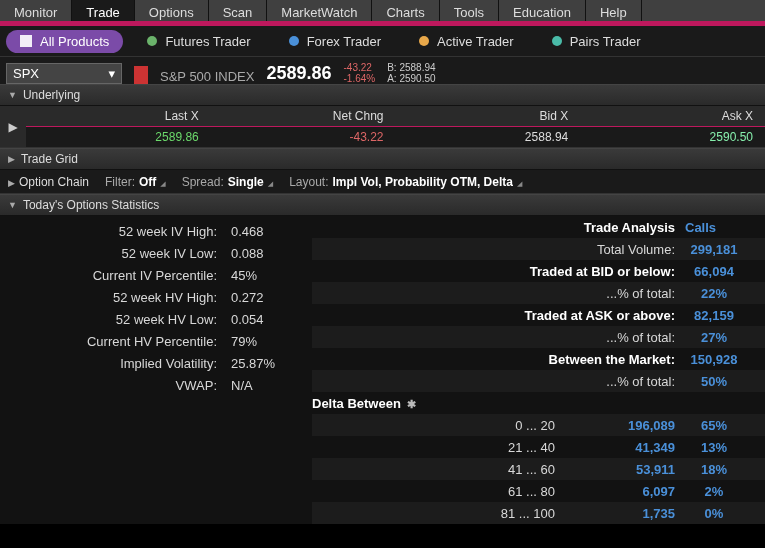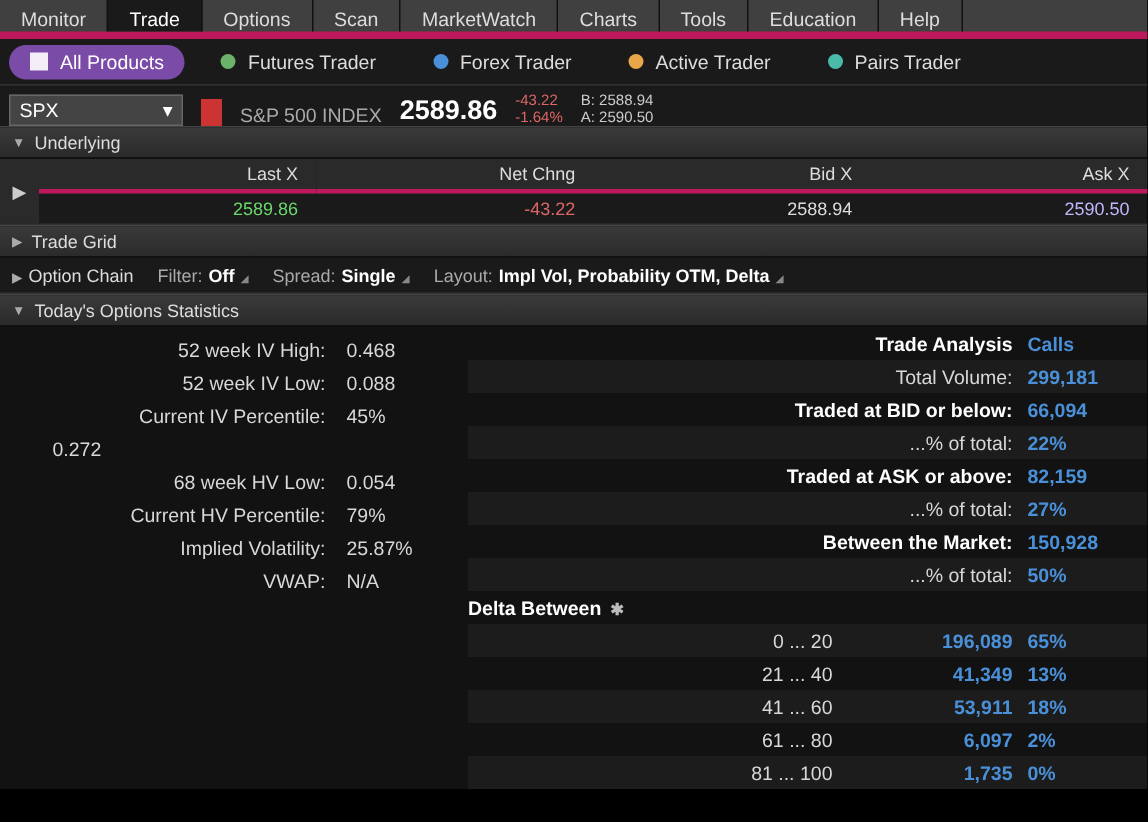--- a/index.html
+++ b/index.html
@@ -106,21 +106,21 @@
   .underlying-cols {
     flex: 1;
     display: grid;
     grid-template-columns: repeat(4, 1fr);
   }
   .u-cell-h {
     text-align: right;
     padding: 3px 12px;
     color: #ddd;
     background: #2a2a2a;
-    border-bottom: 3px solid #be185d;
+    border-bottom: 1px solid #be185d;
     font-size: 12px;
   }
   .u-cell-v {
     text-align: right;
     padding: 3px 12px;
     font-size: 12px;
   }
   .green-val { color: #6bd96b; }
   .red-val { color: #d66; }
   .oc-bar {
@@ -173,21 +173,21 @@
     align-items: center;
     font-size: 13px;
   }
   .stats-right .row:nth-child(even) { background: #1c1c1c; }
   .stats-right .row:nth-child(odd) { background: #121212; }
   .stats-right .row.header .hlbl { color: #fff; font-weight: bold; text-align: right; padding-right: 10px; grid-column: 1 / 3; }
   .stats-right .row.header .hval { color: #4a90d9; font-weight: bold; text-align: left; padding-right: 30px; }
   .sr-lbl { text-align: right; padding-right: 10px; color: #d8d8d8; }
   .sr-lbl.bold { font-weight: bold; color: #fff; }
   .sr-val { text-align: right; color: #4a90d9; font-weight: bold; padding-right: 10px; }
-  .sr-pct { text-align: left; color: #4a90d9; font-weight: bold; padding-right: 22px; }
+  .sr-pct { text-align: center; color: #4a90d9; font-weight: bold; padding-right: 22px; }
   .gear { font-size: 11px; color: #bbb; margin-left: 6px; }
 </style>
 </head>
 <body>
 
 <div class="main-tabs" id="main-tabs">
     <div class="main-tab">Monitor</div>
     <div class="main-tab active">Trade</div>
     <div class="main-tab">Options</div>
     <div class="main-tab">Scan</div>
@@ -248,21 +248,21 @@
     <span style="color:#ccc;">▶</span>
   </div>
   <div class="underlying-cols" id="underlying-cols">
       <div class="u-cell-h">Last X</div>
       <div class="u-cell-h">Net Chng</div>
       <div class="u-cell-h">Bid X</div>
       <div class="u-cell-h">Ask X</div>
       <div class="u-cell-v green-val">2589.86</div>
       <div class="u-cell-v red-val">-43.22</div>
       <div class="u-cell-v" style="color: rgb(221, 221, 221);">2588.94</div>
-      <div class="u-cell-v" style="color: #c4b5fd;">2590.50</div>
+      <div class="u-cell-v" style="color: #86efac;">2590.50</div>
     </div>
 </div>
 
 <div class="section-header">
   <span class="chev">▶</span>
   <span>Trade Grid</span>
 </div>
 
 <div class="oc-bar">
   <div class="oc-item">
@@ -299,24 +299,25 @@
       </div>
       <div class="row">
         <div class="lbl">52 week IV Low:</div>
         <div class="val">0.088</div>
       </div>
       <div class="row">
         <div class="lbl">Current IV Percentile:</div>
         <div class="val">45%</div>
       </div>
       <div class="row">
+        <div class="lbl">52 week HV High:</div>
         <div class="val">0.272</div>
       </div>
       <div class="row">
-        <div class="lbl">68 week HV Low:</div>
+        <div class="lbl">52 week HV Low:</div>
         <div class="val">0.054</div>
       </div>
       <div class="row">
         <div class="lbl">Current HV Percentile:</div>
         <div class="val">79%</div>
       </div>
       <div class="row">
         <div class="lbl">Implied Volatility:</div>
         <div class="val">25.87%</div>
       </div>

